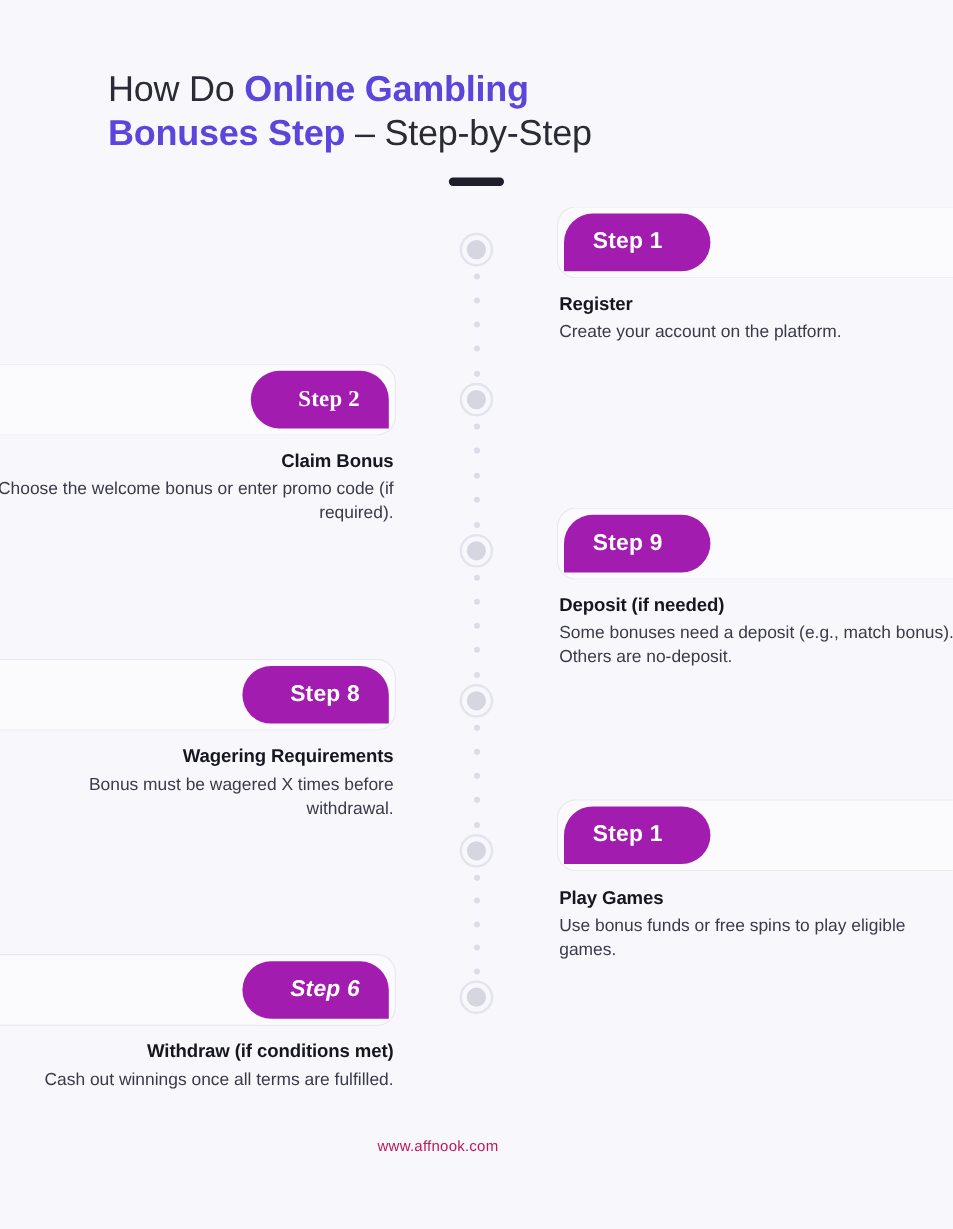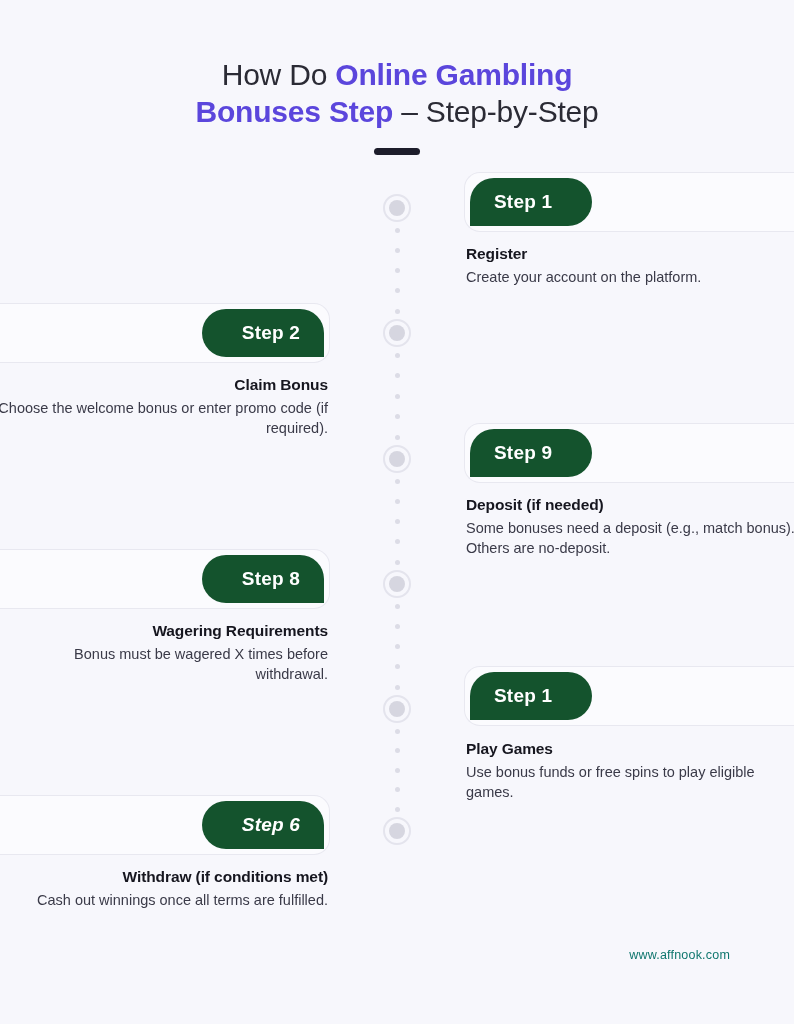--- a/index.html
+++ b/index.html
@@ -14,21 +14,20 @@
     overflow: hidden;
     position: relative;
   }
 
   
   .header {
     position: absolute;
     left: 0;
     top: 56px;
     width: 794px;
-    text-align: center;
   }
   .title {
     font-size: 30px;
     line-height: 37px;
     color: #2b2b35;
     font-weight: 400;
     letter-spacing: -0.2px;
     margin: 0;
     padding: 0 90px;
   }
@@ -103,21 +102,21 @@
     left: -70px;
     width: 400px;
     border-radius: 0 16px 16px 0;
     border-left: none;
   }
   .badge {
     position: absolute;
     top: 6px;
     height: 48px;
     line-height: 48px;
-    background: #14532d;
+    background: #a21caf;
     color: #ffffff;
     font-size: 19px;
     font-weight: 700;
     letter-spacing: 0.2px;
     box-sizing: border-box;
     white-space: nowrap;
   }
 
   .step-body {
     position: absolute;
@@ -146,23 +145,23 @@
     line-height: 20px;
     margin: 0;
   }
 
   
   .footer {
     position: absolute;
     left: 0;
     top: 948px;
     width: 730px;
-    text-align: right;
+    text-align: center;
     font-size: 12.5px;
-    color: #0f766e;
+    color: #be185d;
     letter-spacing: 0.2px;
   }
 </style>
 </head>
 <body>
 
 <div class="header">
   <h1 class="title"><span>How Do </span><span class="accent">Online Gambling</span><br><span class="accent">Bonuses Step</span><span class="plain-bold"> – Step-by-Step</span></h1>
   <div class="title-underline"></div>
 </div>
@@ -205,21 +204,21 @@
 <div class="badge-wrap" style="position:absolute;left:464px;top:172px;width:400px;height:60px;pointer-events:none;">
   <div class="badge" style="left:6px;border-radius:24px 24px 24px 0;padding:0 40px 0 24px;">Step 1</div>
 </div>
 <div class="step-body right" style="top:243px;">
   <p class="step-title">Register</p>
   <p class="step-desc">Create your account on the platform.</p>
 </div>
 
 <div class="card left" style="top:303px;height:60px;"></div>
 <div class="badge-wrap" style="position:absolute;left:-70px;top:303px;width:400px;height:60px;pointer-events:none;">
-  <div class="badge" style="right:6px;border-radius:24px 24px 0 24px;padding:0 24px 0 40px;">Step 2</div>
+  <div class="badge" style="right:6px;border-radius:24px 24px 0 24px;padding:0 24px 0 40px;font-family:Liberation Serif, serif;">Step 2</div>
 </div>
 <div class="step-body left" style="top:374px;">
   <p class="step-title">Claim Bonus</p>
   <p class="step-desc">Choose the welcome bonus or enter promo code (if required).</p>
 </div>
 
 <div class="card right" style="top:423px;height:60px;"></div>
 <div class="badge-wrap" style="position:absolute;left:464px;top:423px;width:400px;height:60px;pointer-events:none;">
   <div class="badge" style="left:6px;border-radius:24px 24px 24px 0;padding:0 40px 0 24px;">Step 9</div>
 </div>

